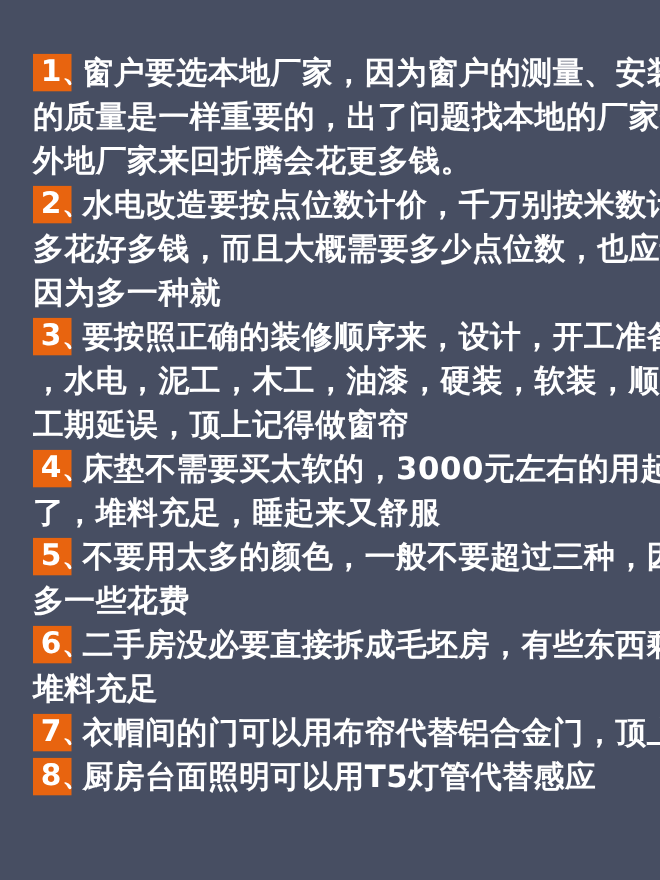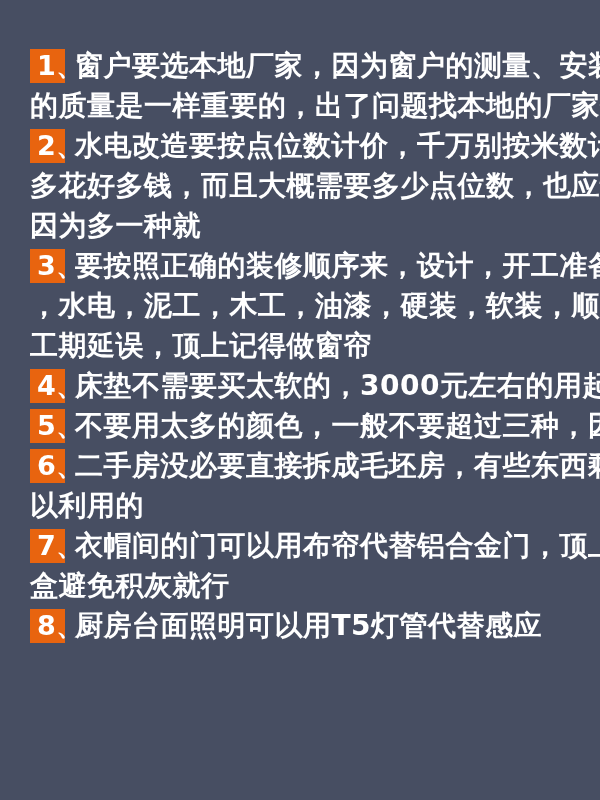--- a/index.html
+++ b/index.html
@@ -57,20 +57,21 @@
 <body>
 
 <div class="page">
 
   <div class="item">
     <div class="line first">
       <span class="badge">1、</span>
       <span class="line-text">窗户要选本地厂家，因为窗户的测量、安装和窗户本身</span>
     </div>
     <div class="line">的质量是一样重要的，出了问题找本地的厂家会比较方便，</div>
+    <div class="line">外地厂家来回折腾会花更多钱。</div>
   </div>
 
   <div class="item">
     <div class="line first">
       <span class="badge">2、</span>
       <span class="line-text">水电改造要按点位数计价，千万别按米数计价！不然得</span>
     </div>
     <div class="line">多花好多钱，而且大概需要多少点位数，也应该到施工现场</div>
     <div class="line">因为多一种就</div>
   </div>
@@ -82,43 +83,44 @@
     </div>
     <div class="line">，水电，泥工，木工，油漆，硬装，软装，顺序出错而导致</div>
     <div class="line">工期延误，顶上记得做窗帘</div>
   </div>
 
   <div class="item">
     <div class="line first">
       <span class="badge">4、</span>
       <span class="line-text">床垫不需要买太软的，3000元左右的用起来就相当不错</span>
     </div>
+    <div class="line">了，堆料充足，睡起来又舒服</div>
   </div>
 
   <div class="item">
     <div class="line first">
       <span class="badge">5、</span>
       <span class="line-text">不要用太多的颜色，一般不要超过三种，因为多一种就</span>
     </div>
+    <div class="line">多一些花费</div>
   </div>
 
   <div class="item">
     <div class="line first">
       <span class="badge">6、</span>
       <span class="line-text">二手房没必要直接拆成毛坯房，有些东西剩下来还是可</span>
     </div>
-    <div class="line">以利用的</div>
+    <div class="line">堆料充足</div>
   </div>
 
   <div class="item">
     <div class="line first">
       <span class="badge">7、</span>
       <span class="line-text">衣帽间的门可以用布帘代替铝合金门，顶上记得做窗帘</span>
     </div>
-    <div class="line">盒避免积灰就行</div>
   </div>
 
   <div class="item">
     <div class="line first">
       <span class="badge">8、</span>
       <span class="line-text">厨房台面照明可以用T5灯管代替感应</span>
     </div>
   </div>
 
 </div>

